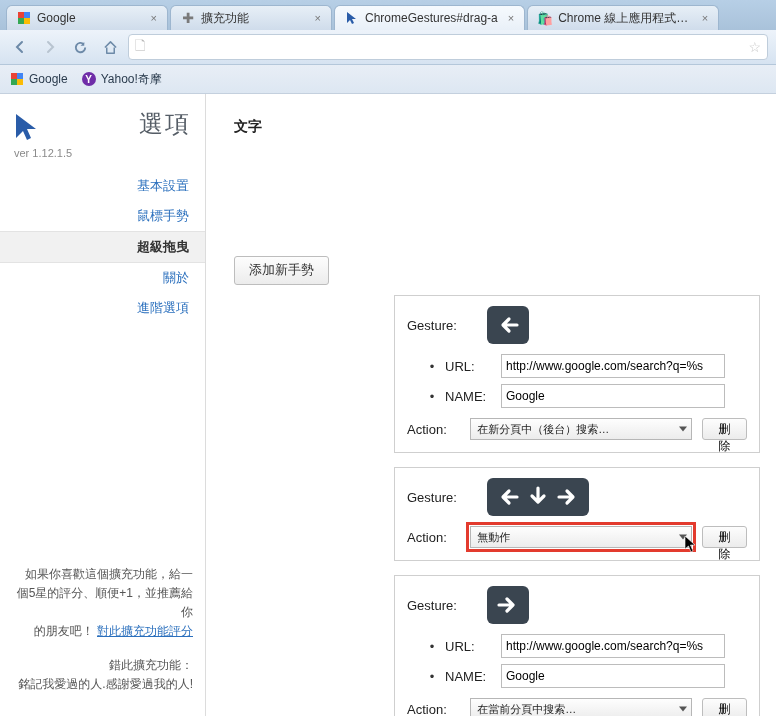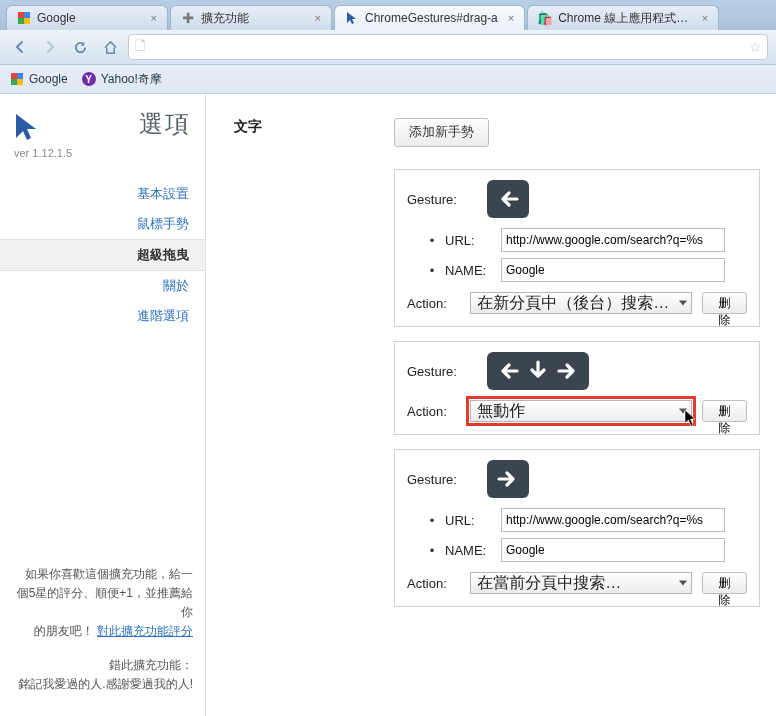--- a/index.html
+++ b/index.html
@@ -160,21 +160,21 @@
   }
   .side-ver {
     padding: 0 14px 10px 14px;
     color: #8a8a8a;
     font-size: 11px;
   }
   .side-nav {
     display: flex;
     flex-direction: column;
     text-align: right;
-    margin-top: 10px;
+    margin-top: 2px;
   }
   .side-nav a {
     display: block;
     padding: 6px 16px 6px 6px;
     color: #2a6fbd;
     text-decoration: none;
     font-size: 13px;
   }
   .side-nav a.active {
     background: #f1f1f1;
@@ -195,21 +195,22 @@
 
   .content {
     flex: 1;
     padding: 24px 16px 16px 28px;
     overflow: auto;
   }
   .section-row {
     display: flex;
     align-items: flex-start;
     gap: 120px;
-    margin-bottom: 22px;
+    margin-bottom: 10px;
+    flex-direction: column;
   }
   .section-label {
     font-weight: bold;
     font-size: 14px;
     min-width: 40px;
   }
   .add-btn {
     padding: 4px 14px 5px 14px;
     font-size: 13px;
     background: linear-gradient(#fdfdfd,#ececec);
@@ -273,21 +274,21 @@
   .action-row .lab { width: 56px; }
   .select-wrap {
     position: relative;
     flex: 0 0 222px;
   }
   .select {
     width: 100%;
     height: 22px;
     border: 1px solid #b6b6b6;
     background: linear-gradient(#fefefe,#ececec);
-    font-size: 16px;
+    font-size: 11px;
     display: flex;
     align-items: center;
     padding: 0 18px 0 6px;
     box-sizing: border-box;
     position: relative;
     cursor: pointer;
   }
   .select .tri {
     position: absolute; right: 4px; top: 50%; transform: translateY(-50%);
     width: 0; height: 0;

